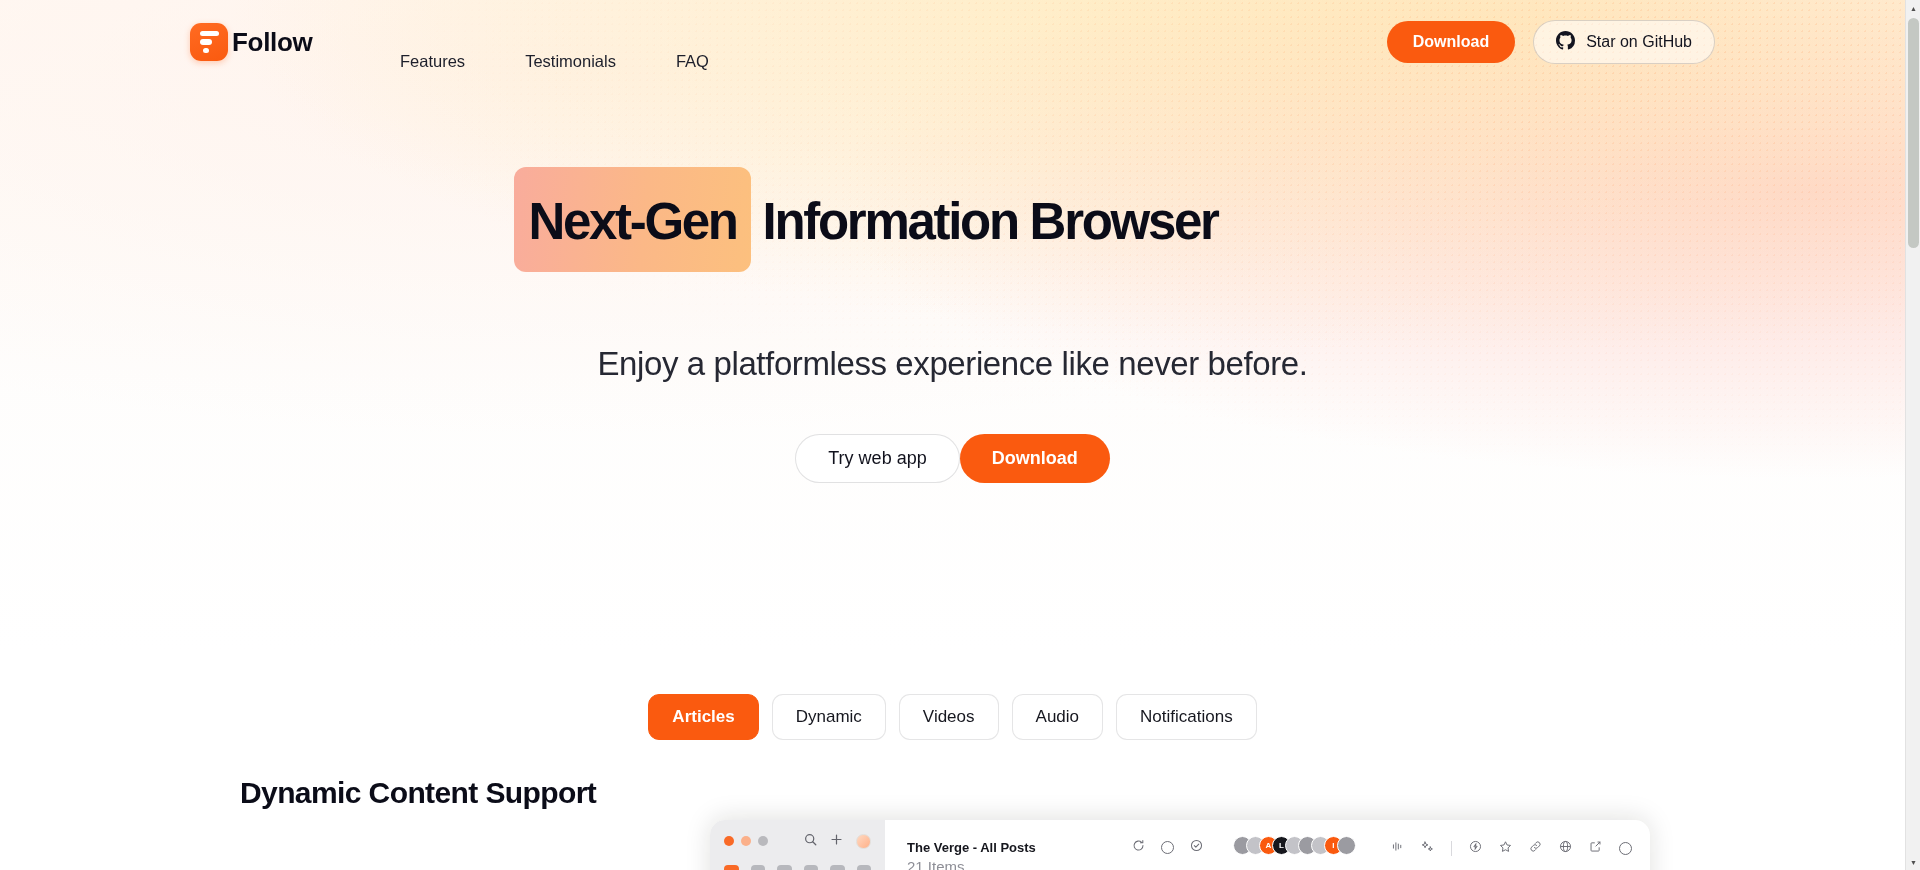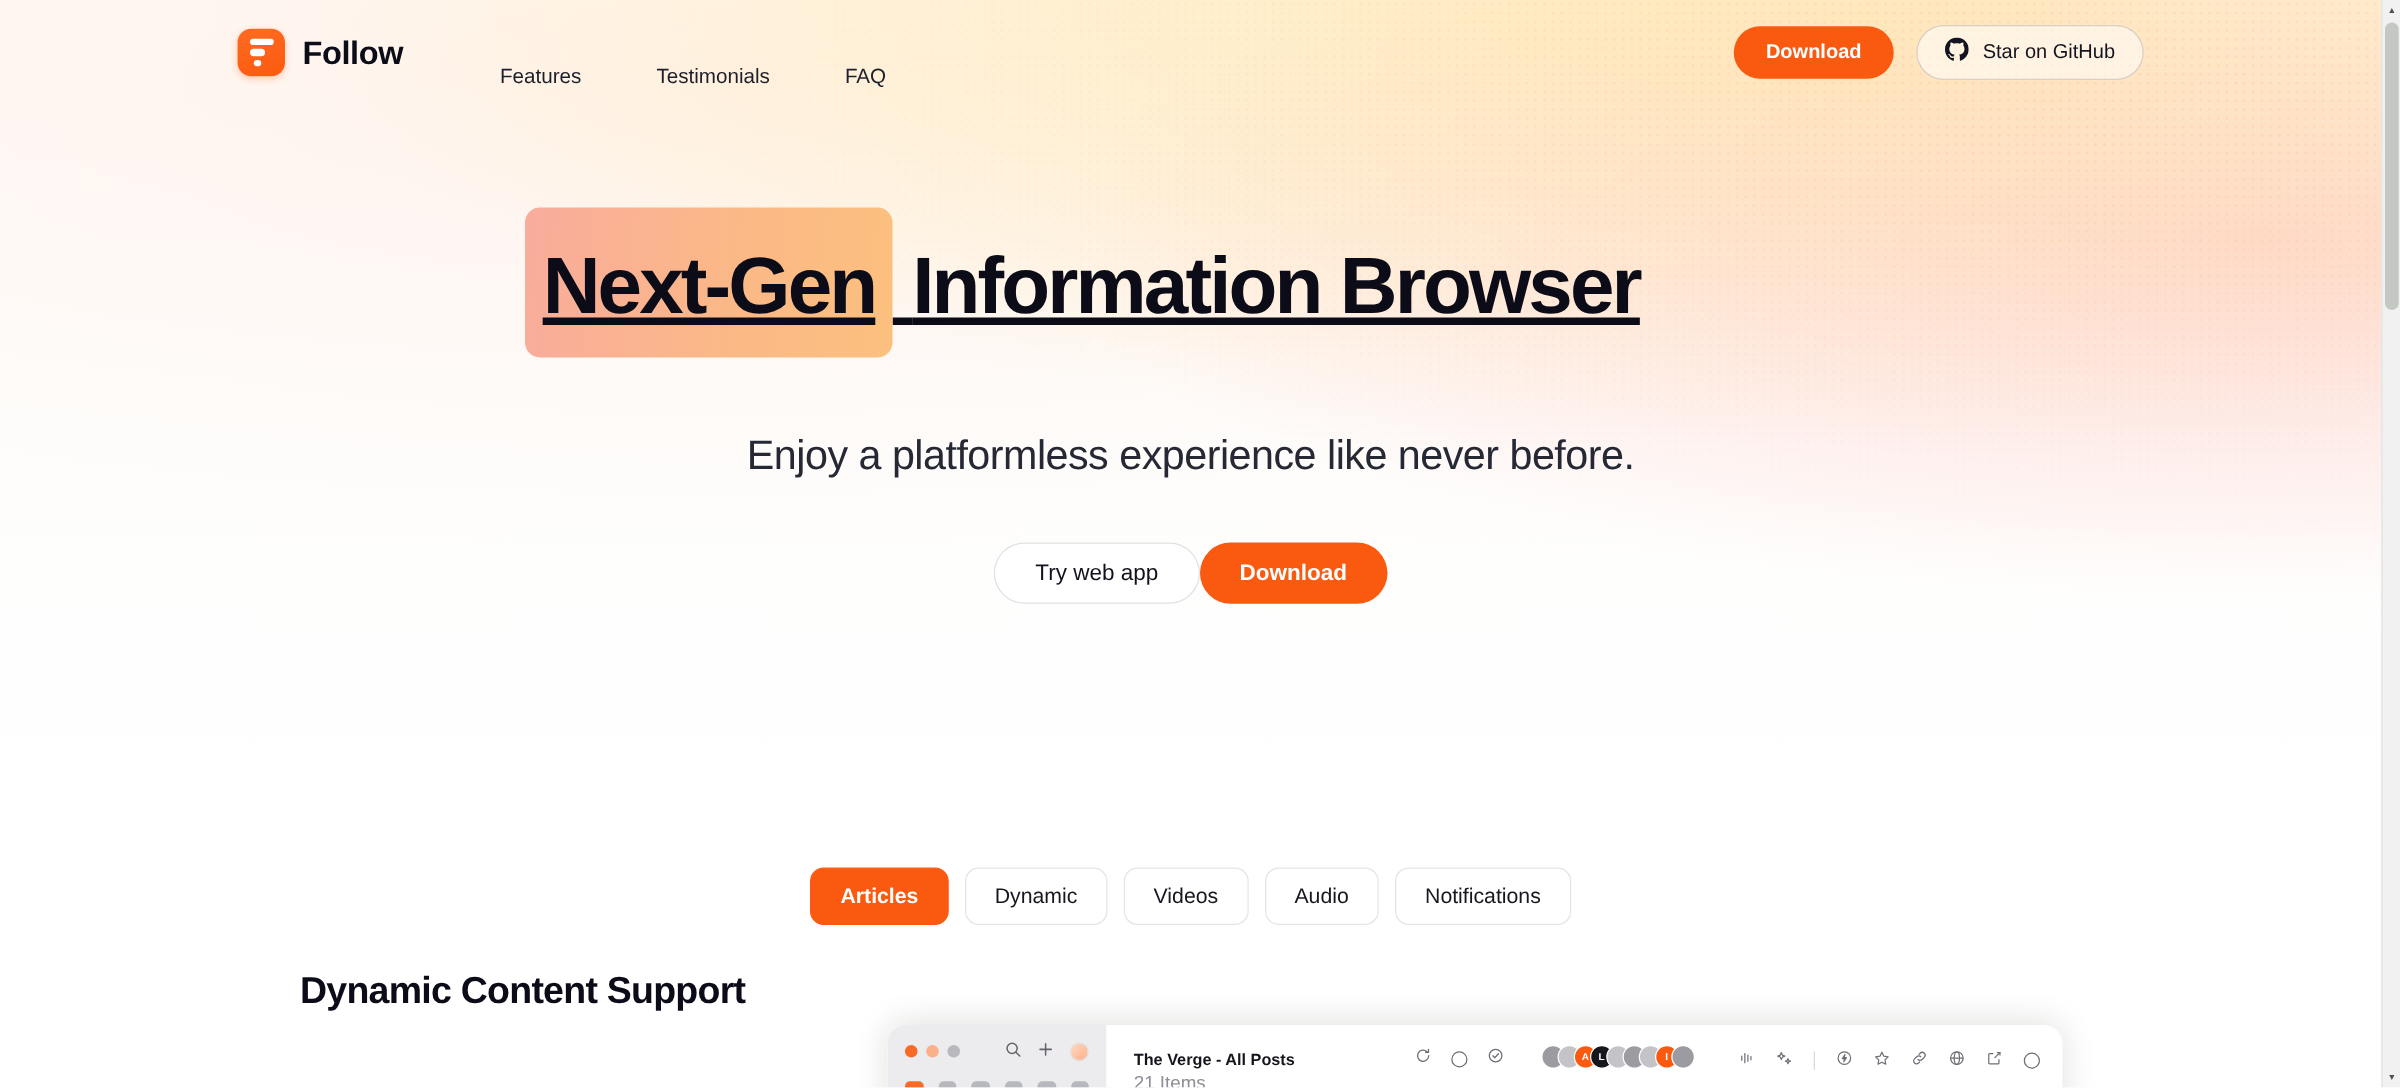--- a/index.html
+++ b/index.html
@@ -58,21 +58,21 @@
     display: flex;
     align-items: center;
     z-index: 20;
   }
 
   .brand {
     position: absolute;
     left: 190px;
     display: flex;
     align-items: center;
-    gap: 14px;
+    gap: 4px;
     cursor: pointer;
   }
   .logo-mark {
     width: 38px; height: 38px;
     border-radius: 11px;
     background: linear-gradient(160deg, #ff6b22 0%, #fa5a0f 100%);
     display: flex;
     flex-direction: column;
     align-items: center;
     justify-content: center;
@@ -146,27 +146,26 @@
     position: absolute;
     left: 0; top: 0;
     width: 1905px;
     text-align: center;
     z-index: 10;
   }
   .hero-title {
     position: absolute;
     top: 196px;
     left: 0; width: 1736px;
-    font-size: 64px;
+    font-size: 51px;
     font-weight: 800;
     color: #0b0c18;
     letter-spacing: -2.3px;
     line-height: 1;
     white-space: nowrap;
-    text-decoration: underline;
   }
   .hl {
     background: linear-gradient(95deg, #f9ac9c 0%, #fbb887 55%, #fcc07e 100%);
     border-radius: 12px;
     padding: 26px 14px 22px 14px;
     margin-left: -4px;
   }
   .hero-sub {
     position: absolute;
     top: 345px;

